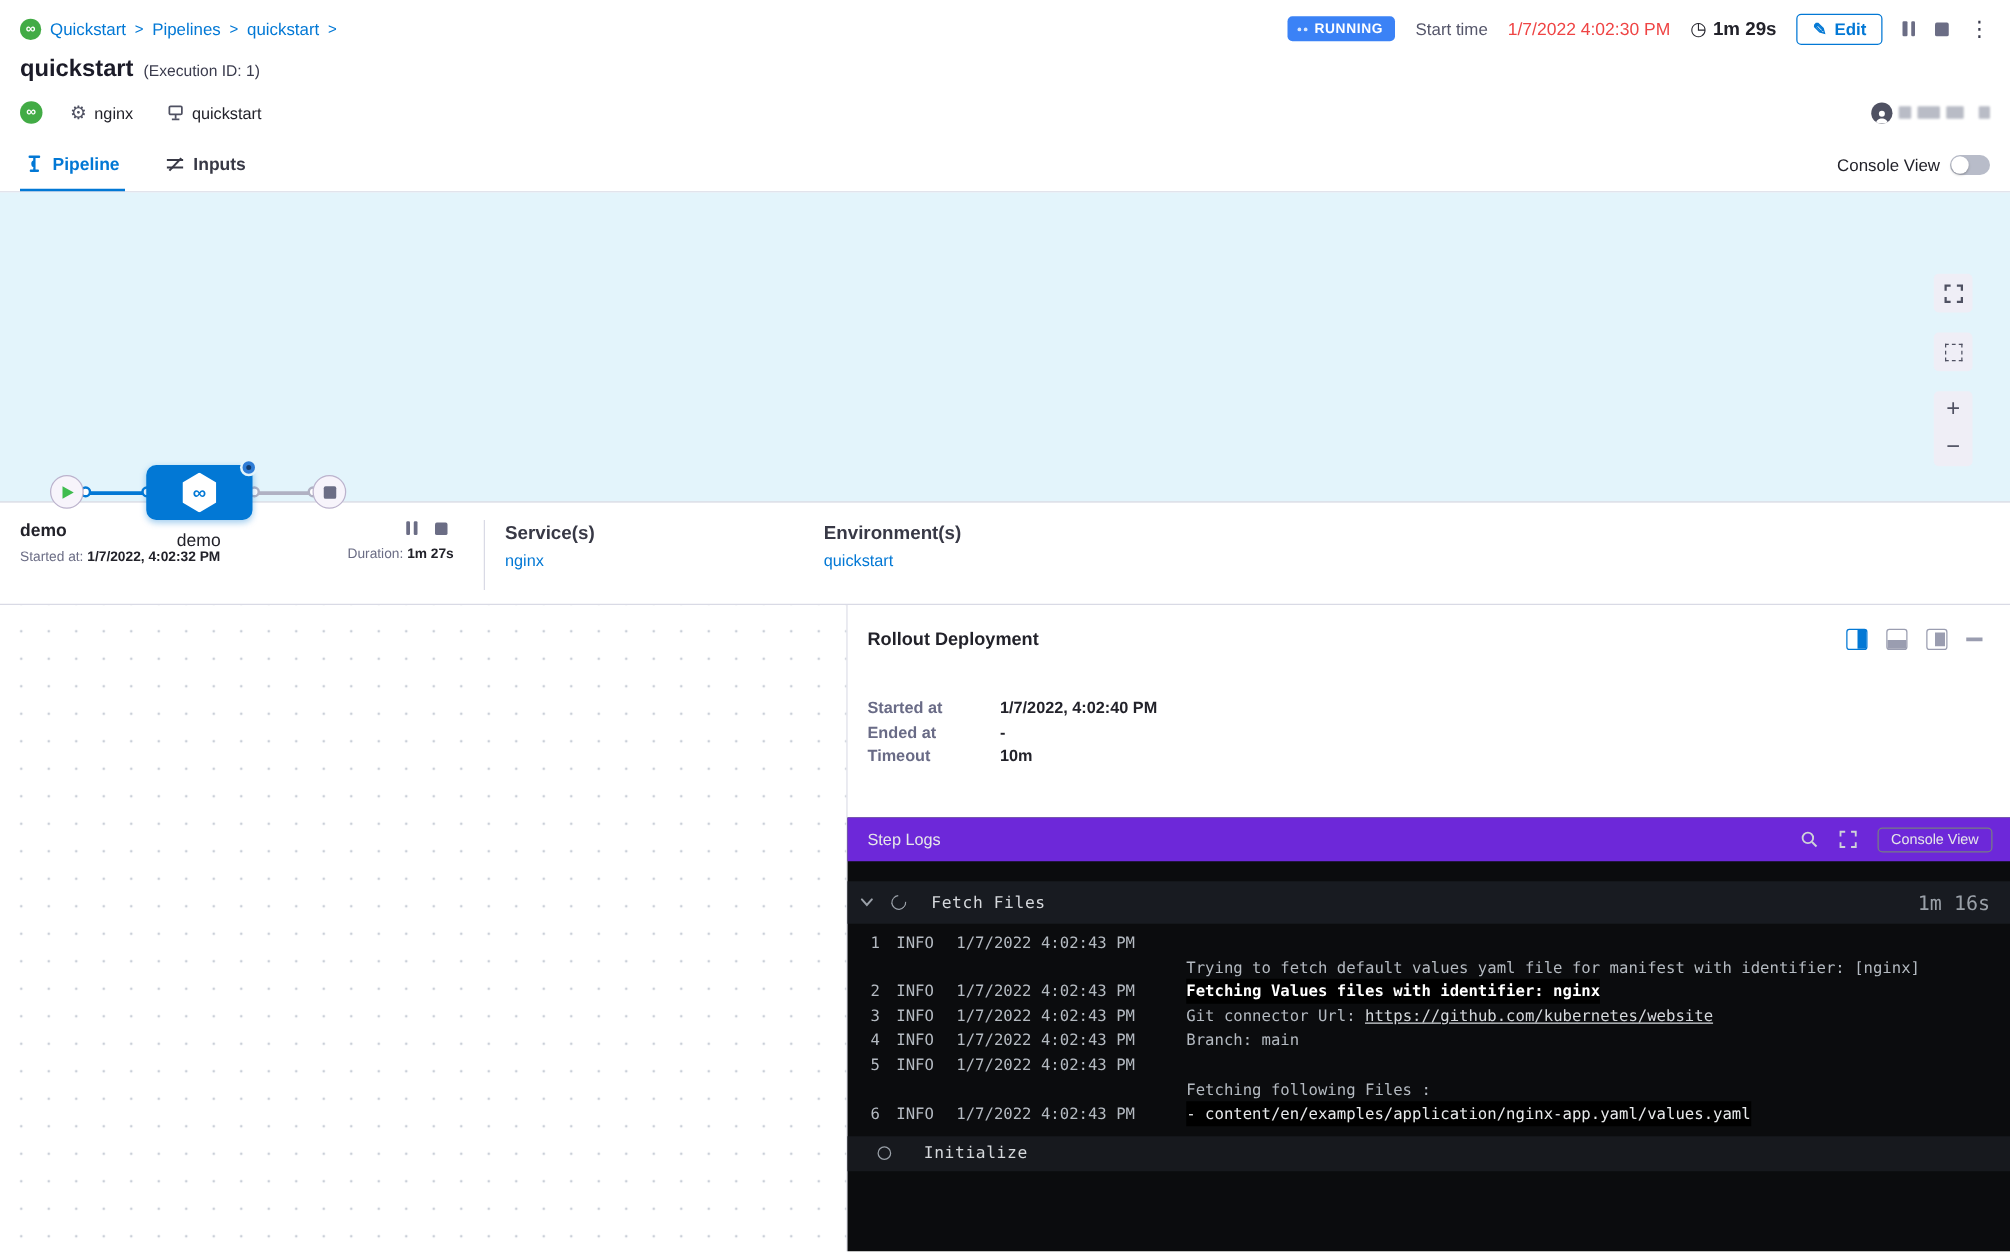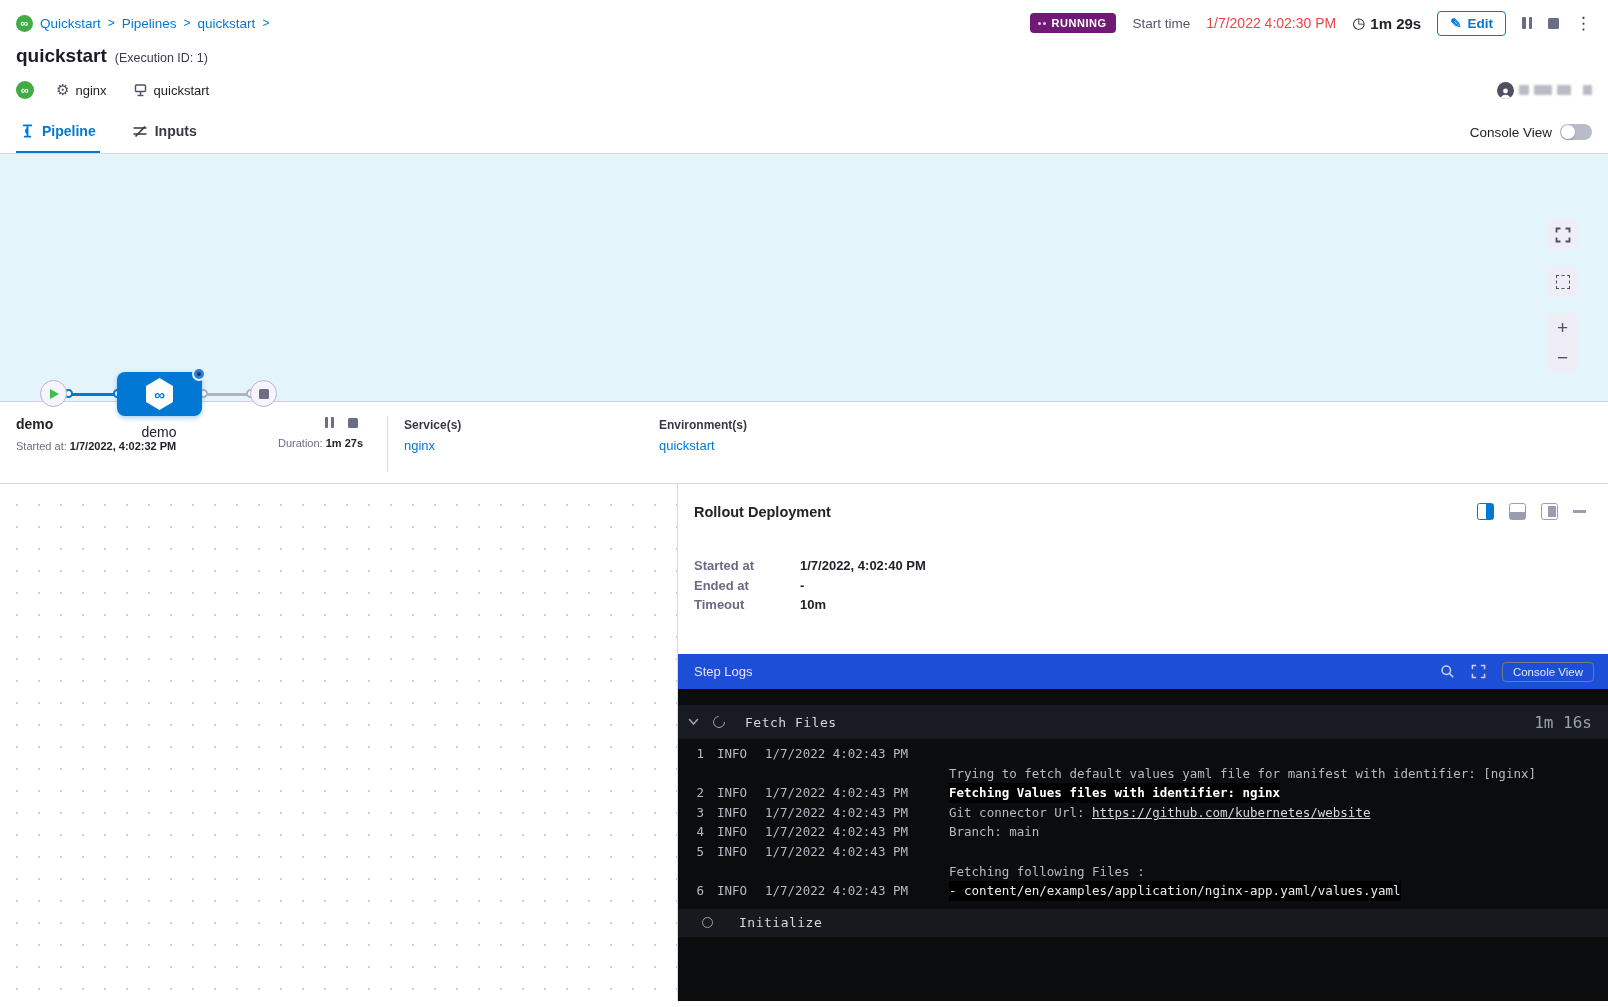--- a/index.html
+++ b/index.html
@@ -8,21 +8,21 @@
 
   
   .header { padding:10px 16px 0 16px; background:#fff; }
   .hrow1 { height:26px; display:flex; align-items:center; }
   .crumb-wrap { display:flex; align-items:center; gap:7px; font-size:13.5px; }
   .crumb { color:#0278d5; cursor:pointer; }
   .crumb-sep { color:#0278d5; font-size:12px; }
   .module-pill { width:17px; height:17px; border-radius:50%; background:#42ab45; color:#fff;
                  display:flex; align-items:center; justify-content:center; font-size:11px; font-weight:bold; }
   .hr1-right { margin-left:auto; display:flex; align-items:center; gap:16px; }
-  .badge-running { background:#701a75; color:#fff; font-size:11px; font-weight:bold; letter-spacing:.5px;
+  .badge-running { background:#3b82f6; color:#fff; font-size:11px; font-weight:bold; letter-spacing:.5px;
                    border-radius:4px; padding:4px 10px 4px 8px; display:flex; align-items:center; gap:6px; }
   .badge-dots { display:flex; gap:2px; }
   .badge-dots i { width:3px; height:3px; border-radius:50%; background:rgba(255,255,255,.8); }
   .start-label { color:#55566a; font-size:13.5px; }
   .start-value { color:#ef4444; font-size:14px; }
   .elapsed { display:flex; align-items:center; gap:5px; font-size:15px; font-weight:bold; color:#22222a; }
   .clock-glyph { font-size:15px; font-weight:normal; }
   .edit-btn { display:flex; align-items:center; gap:6px; border:1px solid #0278d5; color:#0278d5; background:#fff;
               border-radius:4px; height:25px; padding:0 12px; font-size:13.5px; font-weight:bold; cursor:pointer; }
   .icon-btn { background:none; border:none; cursor:pointer; display:flex; align-items:center; justify-content:center; }
@@ -82,21 +82,21 @@
   .stagebar { height:83px; border-top:1px solid #cfd1dd; border-bottom:1px solid #d9dae5; display:flex; padding:14px 16px 0 16px; background:#fff; }
   .sb-left { width:262px; }
   .sb-name { font-size:14px; font-weight:bold; color:#22222a; }
   .sb-sub { margin-top:8px; font-size:11px; color:#6b6d85; }
   .sb-sub b { color:#22222a; font-weight:bold; }
   .sb-mid { width:109px; }
   .sb-icons { display:flex; gap:14px; margin:1px 0 9px 47px; align-items:center; }
   .sb-icons .pause-bars i { height:11px; width:3px; }
   .sb-divider { width:1px; background:#d9dae5; height:56px; margin:0 16px 0 0; }
   .sb-col { width:255px; padding-top:2px; }
-  .sb-col-h { font-size:12px; font-weight:600; color:#383946; }
+  .sb-col-h { font-size:15px; font-weight:600; color:#383946; }
   .sb-link { margin-top:6px; font-size:13px; color:#0278d5; cursor:pointer; }
 
   
   .lower { display:flex; height:517px; }
   .graph { position:relative; width:677px; background:#fff;
            background-image:radial-gradient(circle, #c9cfd8 1px, transparent 1.3px); background-size:22px 22px; background-position:6px 10px; }
 
   
   .steppanel { flex:1; display:flex; flex-direction:column; border-left:1px solid #d9dae5; background:#fff; }
   .sp-head { height:55px; display:flex; align-items:center; padding:0 22px 0 16px; }
@@ -113,21 +113,21 @@
   .sp-tab { font-size:13.5px; color:#383946; padding-bottom:11px; border-bottom:2.5px solid transparent; margin-bottom:-1px; cursor:pointer; }
   .sp-tab.active { font-weight:bold; color:#22222a; border-bottom-color:#0278d5; }
 
   .sp-details { height:115px; padding:17px 16px 0 16px; }
   .d-row { display:flex; line-height:19.6px; font-size:13px; }
   .d-label { width:106px; color:#696b86; font-weight:600; }
   .d-value { color:#22222a; font-weight:bold; }
 
   
   .logs { flex:1; background:#0b0c0e; display:flex; flex-direction:column; font-family:"DejaVu Sans Mono", monospace; }
-  .logbar { height:35px; background:#1d4ed8; display:flex; align-items:center; padding:0 14px 0 16px;
+  .logbar { height:35px; background:#6d28d9; display:flex; align-items:center; padding:0 14px 0 16px;
             font-family:"Liberation Sans", sans-serif; }
   .logbar-title { color:#e6e7e9; font-size:13px; }
   .logbar-right { margin-left:auto; display:flex; align-items:center; gap:16px; }
   .cv-btn { border:1px solid #777c84; background:transparent; color:#e6e7e9; font-size:11.5px; border-radius:4px;
             padding:3px 10px; cursor:pointer; font-family:"Liberation Sans", sans-serif; }
   .log-body { flex:1; position:relative; }
   .log-section { margin-top:16px; height:34px; background:#181b21; display:flex; align-items:center; padding:0 16px 0 10px; cursor:pointer; }
   .spinner { width:12px; height:12px; border-radius:50%; border:1.5px solid #9aa0a8; border-top-color:transparent;
              transform:rotate(40deg); margin-left:14px; }
   .section-name { margin-left:20px; color:#d5d8dc; font-size:13px; letter-spacing:.5px; }

